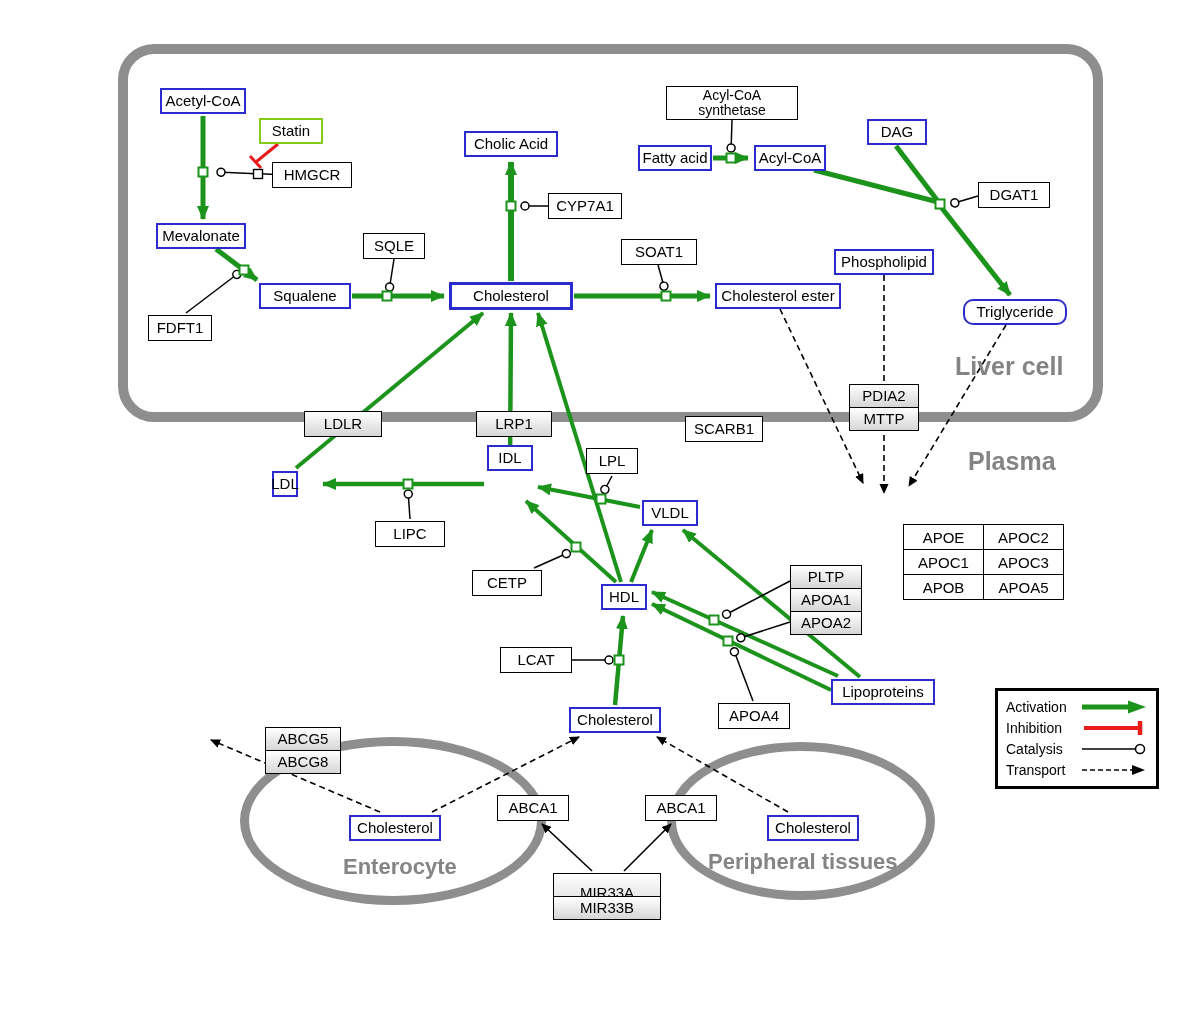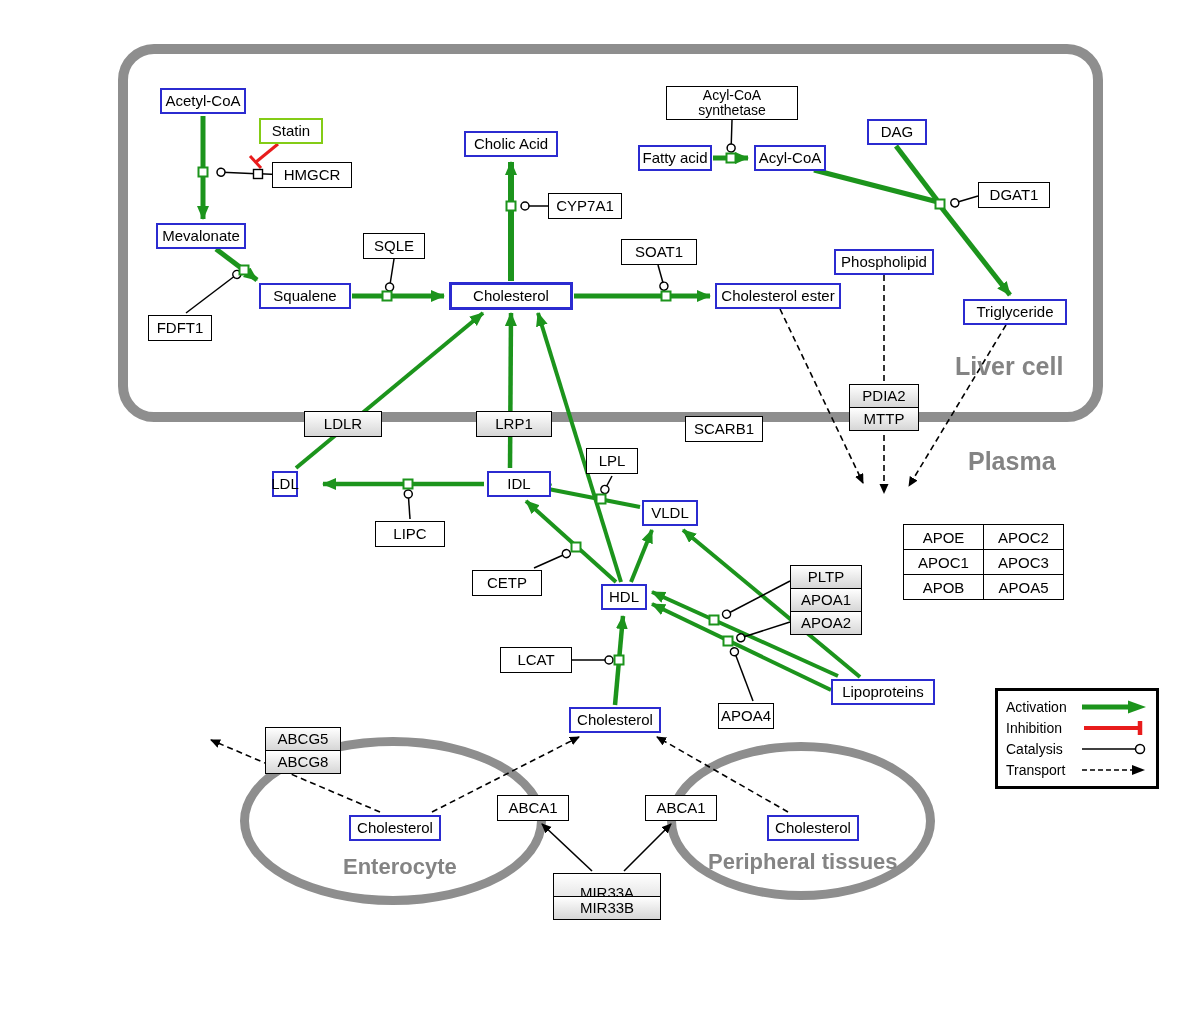--- a/index.html
+++ b/index.html
@@ -150,40 +150,40 @@
   <div class="node met" style="left:715px;top:283px;width:126px;height:26px;">Cholesterol ester</div>
   <div class="node twoline" style="left:666px;top:86px;width:132px;height:34px;font-size:14px;">
     <span>Acyl-CoA</span>
     <span>synthetase</span>
   </div>
   <div class="node met" style="left:638px;top:145px;width:74px;height:26px;">Fatty acid</div>
   <div class="node met" style="left:754px;top:145px;width:72px;height:26px;">Acyl-CoA</div>
   <div class="node met" style="left:867px;top:119px;width:60px;height:26px;">DAG</div>
   <div class="node" style="left:978px;top:182px;width:72px;height:26px;">DGAT1</div>
   <div class="node met" style="left:834px;top:249px;width:100px;height:26px;">Phospholipid</div>
-  <div class="node met" style="left:963px;top:299px;width:104px;height:26px;">Triglyceride</div>
+  <div class="node met" style="left:963px;top:299px;width:104px;height:26px;border-radius:10px;">Triglyceride</div>
 
   <div class="node shaded" style="left:304px;top:411px;width:78px;height:26px;">LDLR</div>
   <div class="node shaded" style="left:476px;top:411px;width:76px;height:26px;">LRP1</div>
   <div class="node" style="left:685px;top:416px;width:78px;height:26px;">SCARB1</div>
   <div class="node shaded" style="left:849px;top:384px;width:70px;height:24px;">PDIA2</div>
   <div class="node shaded" style="left:849px;top:407px;width:70px;height:24px;">MTTP</div>
 
   <div class="node met" style="left:272px;top:471px;width:26px;height:26px;">LDL</div>
-  <div class="node met" style="left:487px;top:471px;width:64px;height:26px;">IDL</div>
+  <div class="node met" style="left:487px;top:445px;width:46px;height:26px;">IDL</div>
   <div class="node" style="left:375px;top:521px;width:70px;height:26px;">LIPC</div>
   <div class="node" style="left:586px;top:448px;width:52px;height:26px;">LPL</div>
   <div class="node met" style="left:642px;top:500px;width:56px;height:26px;">VLDL</div>
   <div class="node" style="left:472px;top:570px;width:70px;height:26px;">CETP</div>
   <div class="node met" style="left:601px;top:584px;width:46px;height:26px;">HDL</div>
   <div class="node" style="left:500px;top:647px;width:72px;height:26px;">LCAT</div>
   <div class="node shaded" style="left:790px;top:565px;width:72px;height:24px;">PLTP</div>
   <div class="node shaded" style="left:790px;top:588px;width:72px;height:24px;">APOA1</div>
   <div class="node shaded" style="left:790px;top:611px;width:72px;height:24px;">APOA2</div>
-  <div class="node" style="left:718px;top:703px;width:56px;height:26px;">APOA4</div>
+  <div class="node" style="left:718px;top:703px;width:72px;height:26px;">APOA4</div>
   <div class="node met" style="left:831px;top:679px;width:104px;height:26px;">Lipoproteins</div>
   <div class="node met" style="left:569px;top:707px;width:92px;height:26px;">Cholesterol</div>
 
   <div id="apo-table">
     <div class="apo-cell">APOE</div>
     <div class="apo-cell">APOC2</div>
     <div class="apo-cell">APOC1</div>
     <div class="apo-cell">APOC3</div>
     <div class="apo-cell">APOB</div>
     <div class="apo-cell">APOA5</div>

